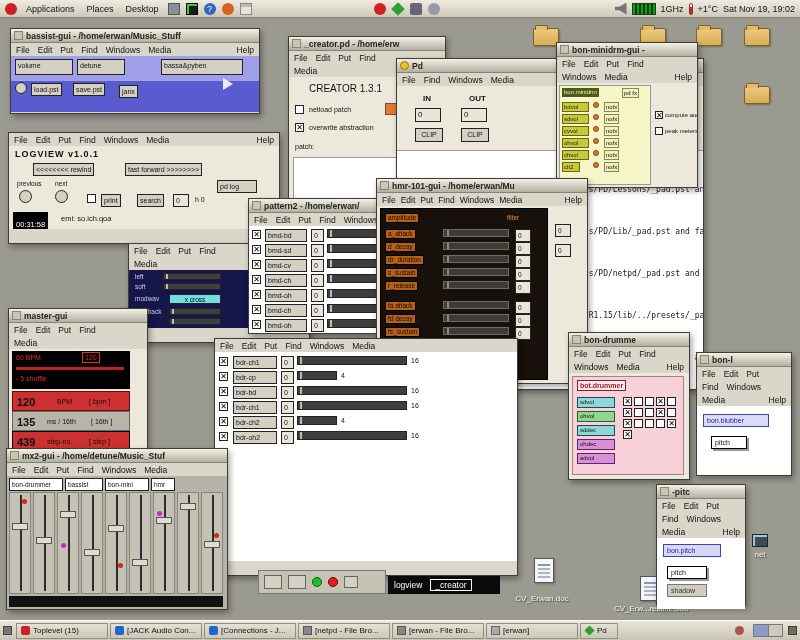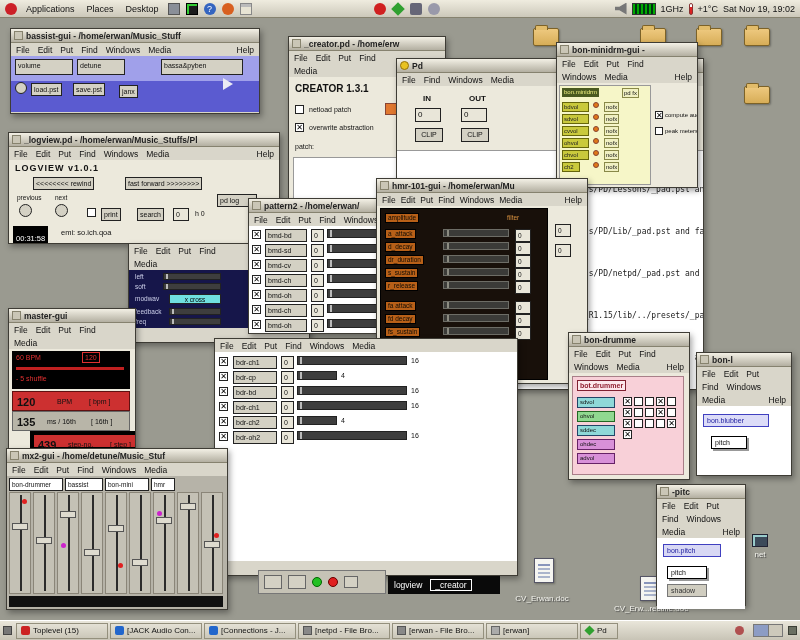--- a/index.html
+++ b/index.html
@@ -135,21 +135,21 @@
   <div class="mb">
     <span>File</span>
     <span>Edit</span>
     <span>Put</span>
     <span>Find</span>
   </div>
   <div class="mb">
     <span>Media</span>
   </div>
   <div class="ct" style="height:153px;background:#ece9dc">
-    <div class="lbl" style="left:6px;top:6px;font-size:10px;font-weight:bold">CREATOR 1.3.1</div>
+    <div class="lbl" style="left:20px;top:6px;font-size:10px;font-weight:normal">CREATOR 1.3.1</div>
     <span class="cbx abs" style="left:6px;top:28px"></span>
     <div class="lbl" style="left:20px;top:29px">netload patch</div>
     <div style="position:absolute;left:96px;top:26px;width:34px;height:12px;background:#e07830;border:1px solid #843"></div>
     <span class="cbx abs on" style="left:6px;top:46px"></span>
     <div class="lbl" style="left:20px;top:47px">overwrite abstraction</div>
     <div class="lbl" style="left:6px;top:66px">patch:</div>
     <div style="position:absolute;left:4px;top:80px;width:146px;height:66px;background:#fff;border:1px solid #999"></div>
   </div>
 </div>
 
@@ -228,24 +228,20 @@
       <div class="mdrow" style="left:4px;top:90px">ch2</div>
     </div>
     <span class="cbx abs on" style="left:98px;top:28px;width:8px;height:8px"></span>
     <div class="lbl" style="left:108px;top:29px;font-size:6px">compute audio</div>
     <span class="cbx abs" style="left:98px;top:44px;width:8px;height:8px"></span>
     <div class="lbl" style="left:108px;top:45px;font-size:6px">peak meters</div>
   </div>
 </div>
 
 <div class="win" style="left:8px;top:132px;width:272px;height:112px">
-  <div class="tb">
-      <i></i>
-      <span>_logview.pd - /home/erwan/Music_Stuffs/Pl</span>
-    </div>
   <div class="mb">
     <span>File</span>
     <span>Edit</span>
     <span>Put</span>
     <span>Find</span>
     <span>Windows</span>
     <span>Media</span>
     <span class="rt">Help</span>
   </div>
   <div class="ct" style="height:83px;background:#ece9dc">
@@ -387,21 +383,21 @@
       <div class="hmrlbl" style="left:4px;top:136px">pw pulse-width</div>
       <div class="hmrsl" style="left:62px;top:136px;width:66px"></div>
       <div class="hmrlbl" style="left:4px;top:154px">janx $0 hmr</div>
       <div class="hmrlbl" style="left:80px;top:154px">pad $0 hmr</div>
     </div>
     <div class="nb" style="left:178px;top:18px;width:16px;font-size:6.5px">0</div>
     <div class="nb" style="left:178px;top:38px;width:16px;font-size:6.5px">0</div>
   </div>
 </div>
 
-<div class="win" style="left:8px;top:308px;width:128px;height:146px">
+<div class="win" style="left:8px;top:308px;width:140px;height:146px">
   <div class="tb">
       <i></i>
       <span>master-gui</span>
     </div>
   <div class="mb">
     <span>File</span>
     <span>Edit</span>
     <span>Put</span>
     <span>Find</span>
   </div>
@@ -418,21 +414,21 @@
     <div style="position:absolute;left:3px;top:42px;width:118px;height:20px;background:#cc3030;border:1px solid #601010">
       <div class="lbl" style="left:4px;top:4px;font-size:11px;font-weight:bold">120</div>
       <div class="lbl" style="left:44px;top:6px">BPM</div>
       <div class="lbl" style="left:76px;top:6px">[ bpm ]</div>
     </div>
     <div style="position:absolute;left:3px;top:62px;width:118px;height:20px;background:#b8b5a8;border:1px solid #666">
       <div class="lbl" style="left:4px;top:4px;font-size:11px;font-weight:bold">135</div>
       <div class="lbl" style="left:34px;top:6px">ms / 16th</div>
       <div class="lbl" style="left:78px;top:6px">[ 16th ]</div>
     </div>
-    <div style="position:absolute;left:21px;top:82px;width:118px;height:20px;background:#cc3030;border:4px solid #000000">
+    <div style="position:absolute;left:3px;top:82px;width:118px;height:20px;background:#cc3030;border:1px solid #000000">
       <div class="lbl" style="left:4px;top:4px;font-size:11px;font-weight:bold">439</div>
       <div class="lbl" style="left:34px;top:6px">step-no.</div>
       <div class="lbl" style="left:76px;top:6px">[ step ]</div>
     </div>
   </div>
 </div>
 
 <div class="win" style="left:568px;top:332px;width:122px;height:148px">
   <div class="tb">
       <i></i>

